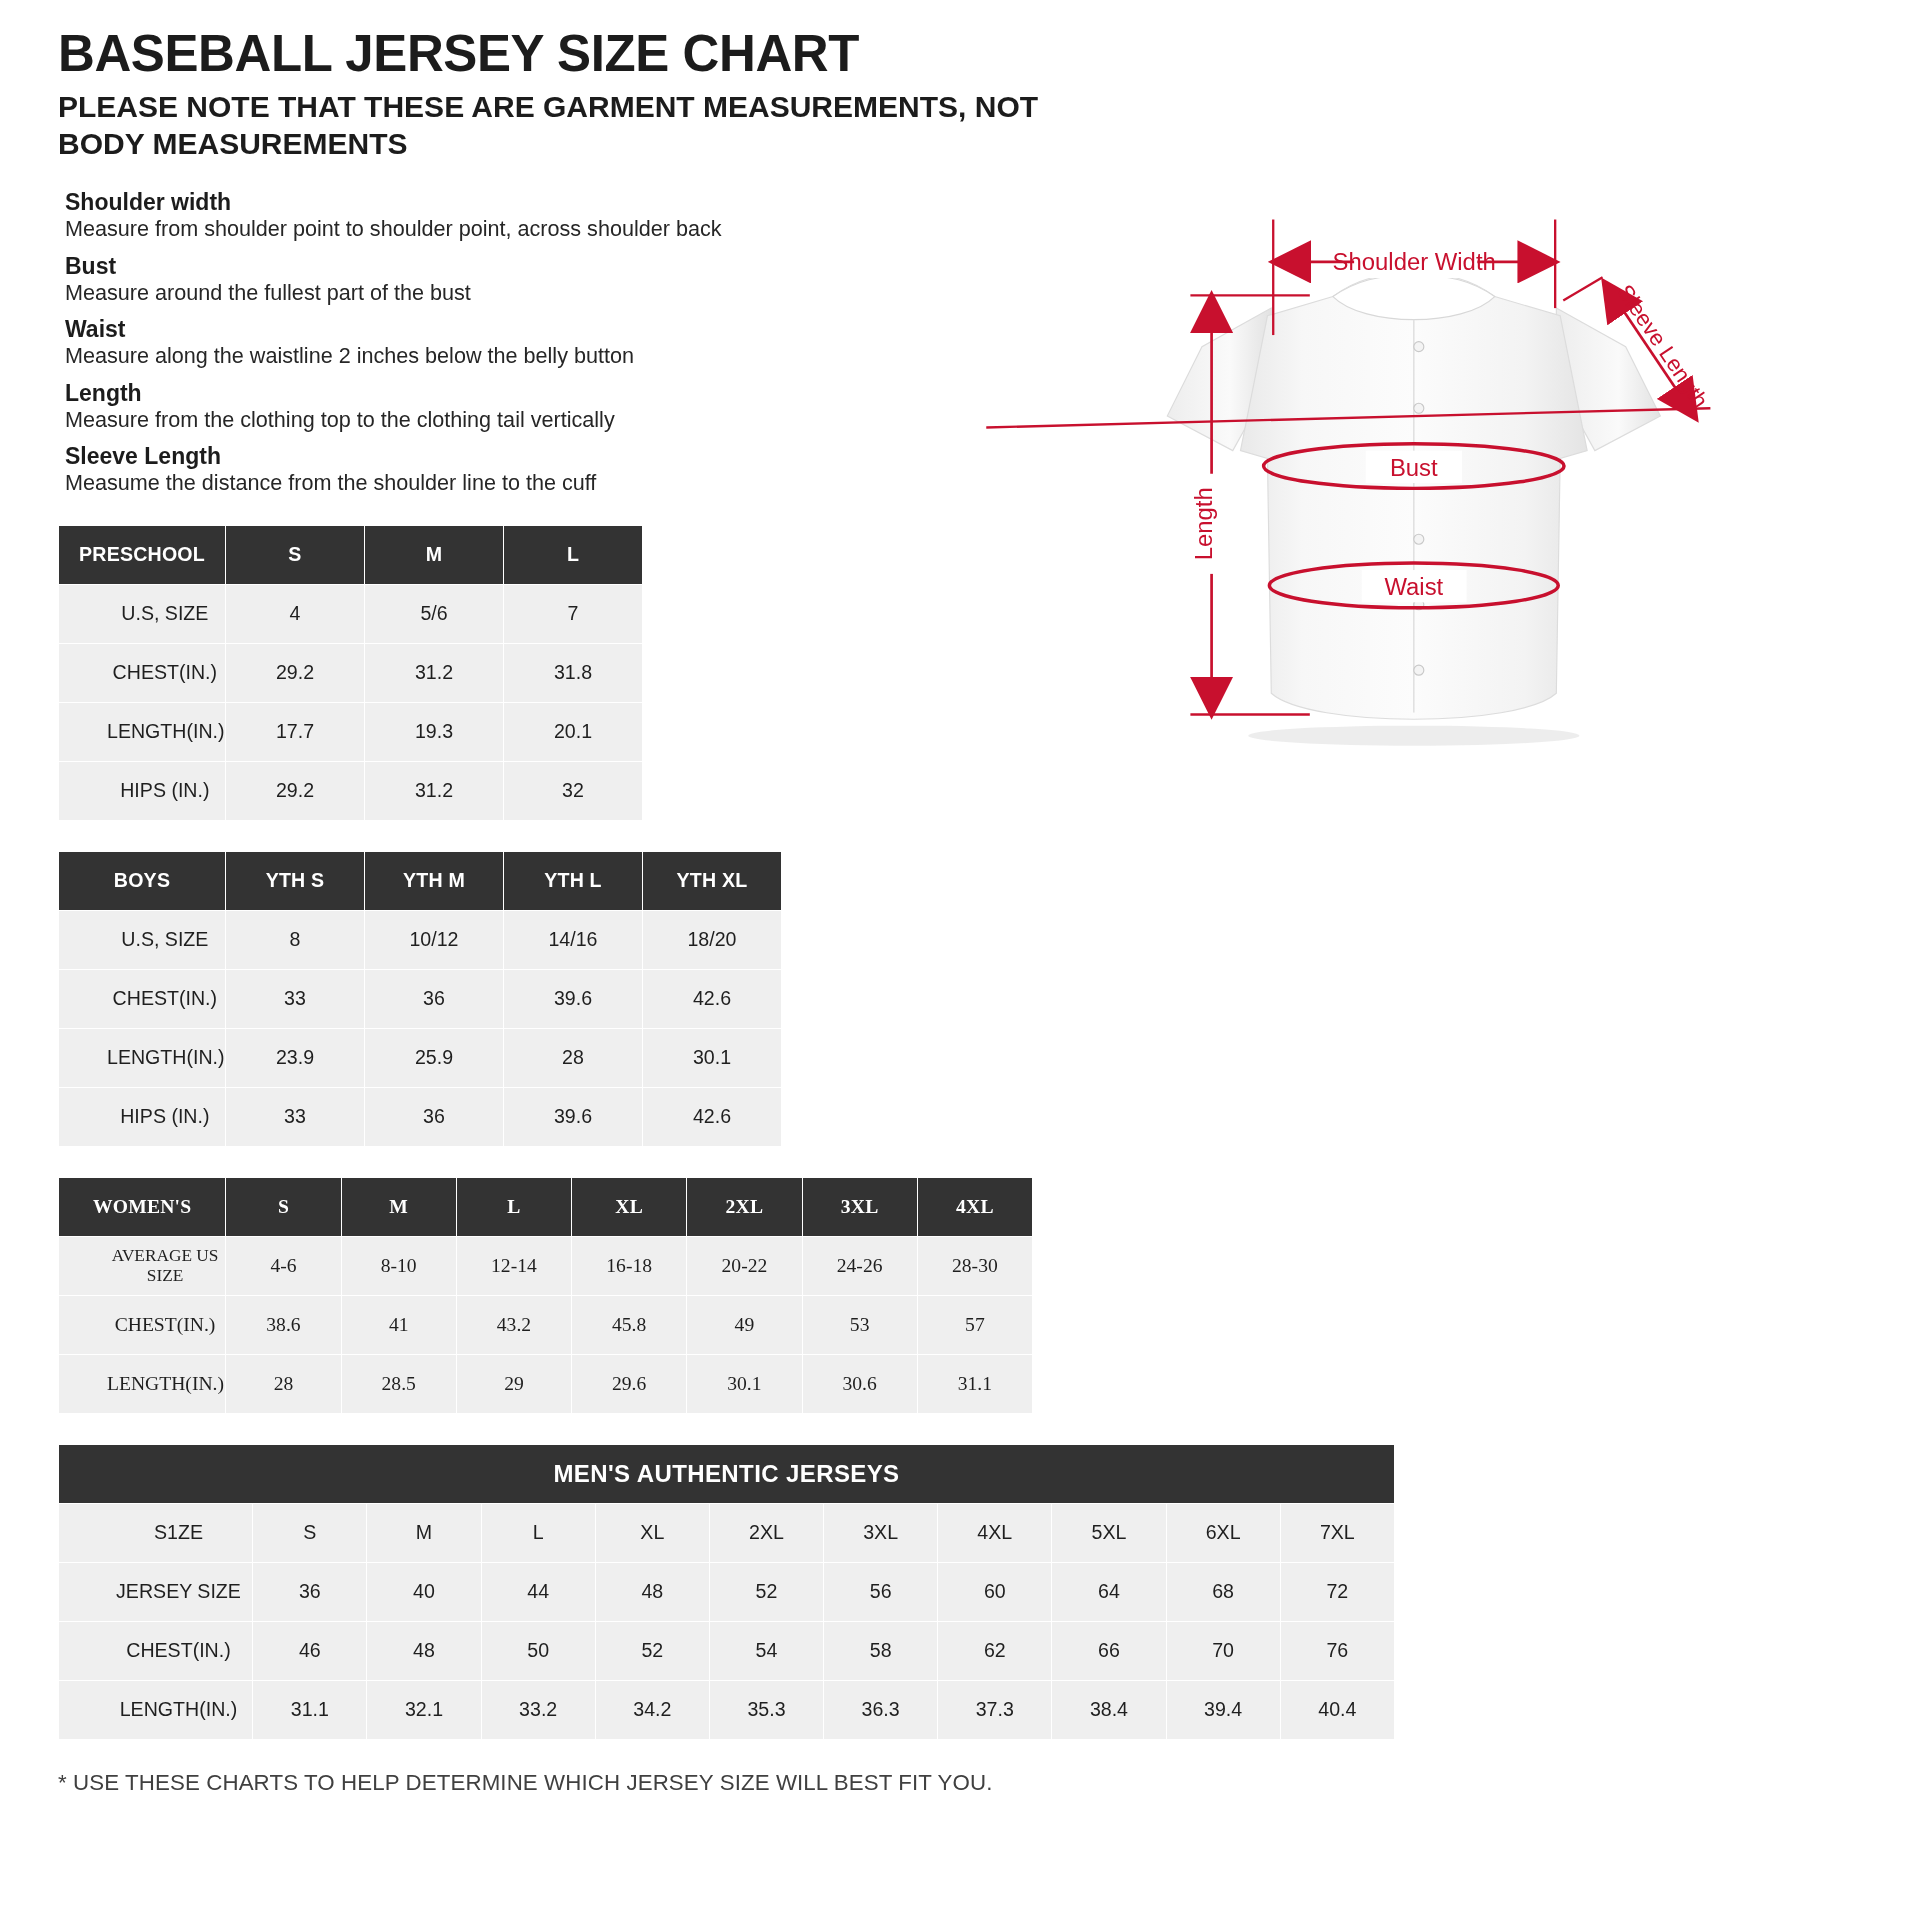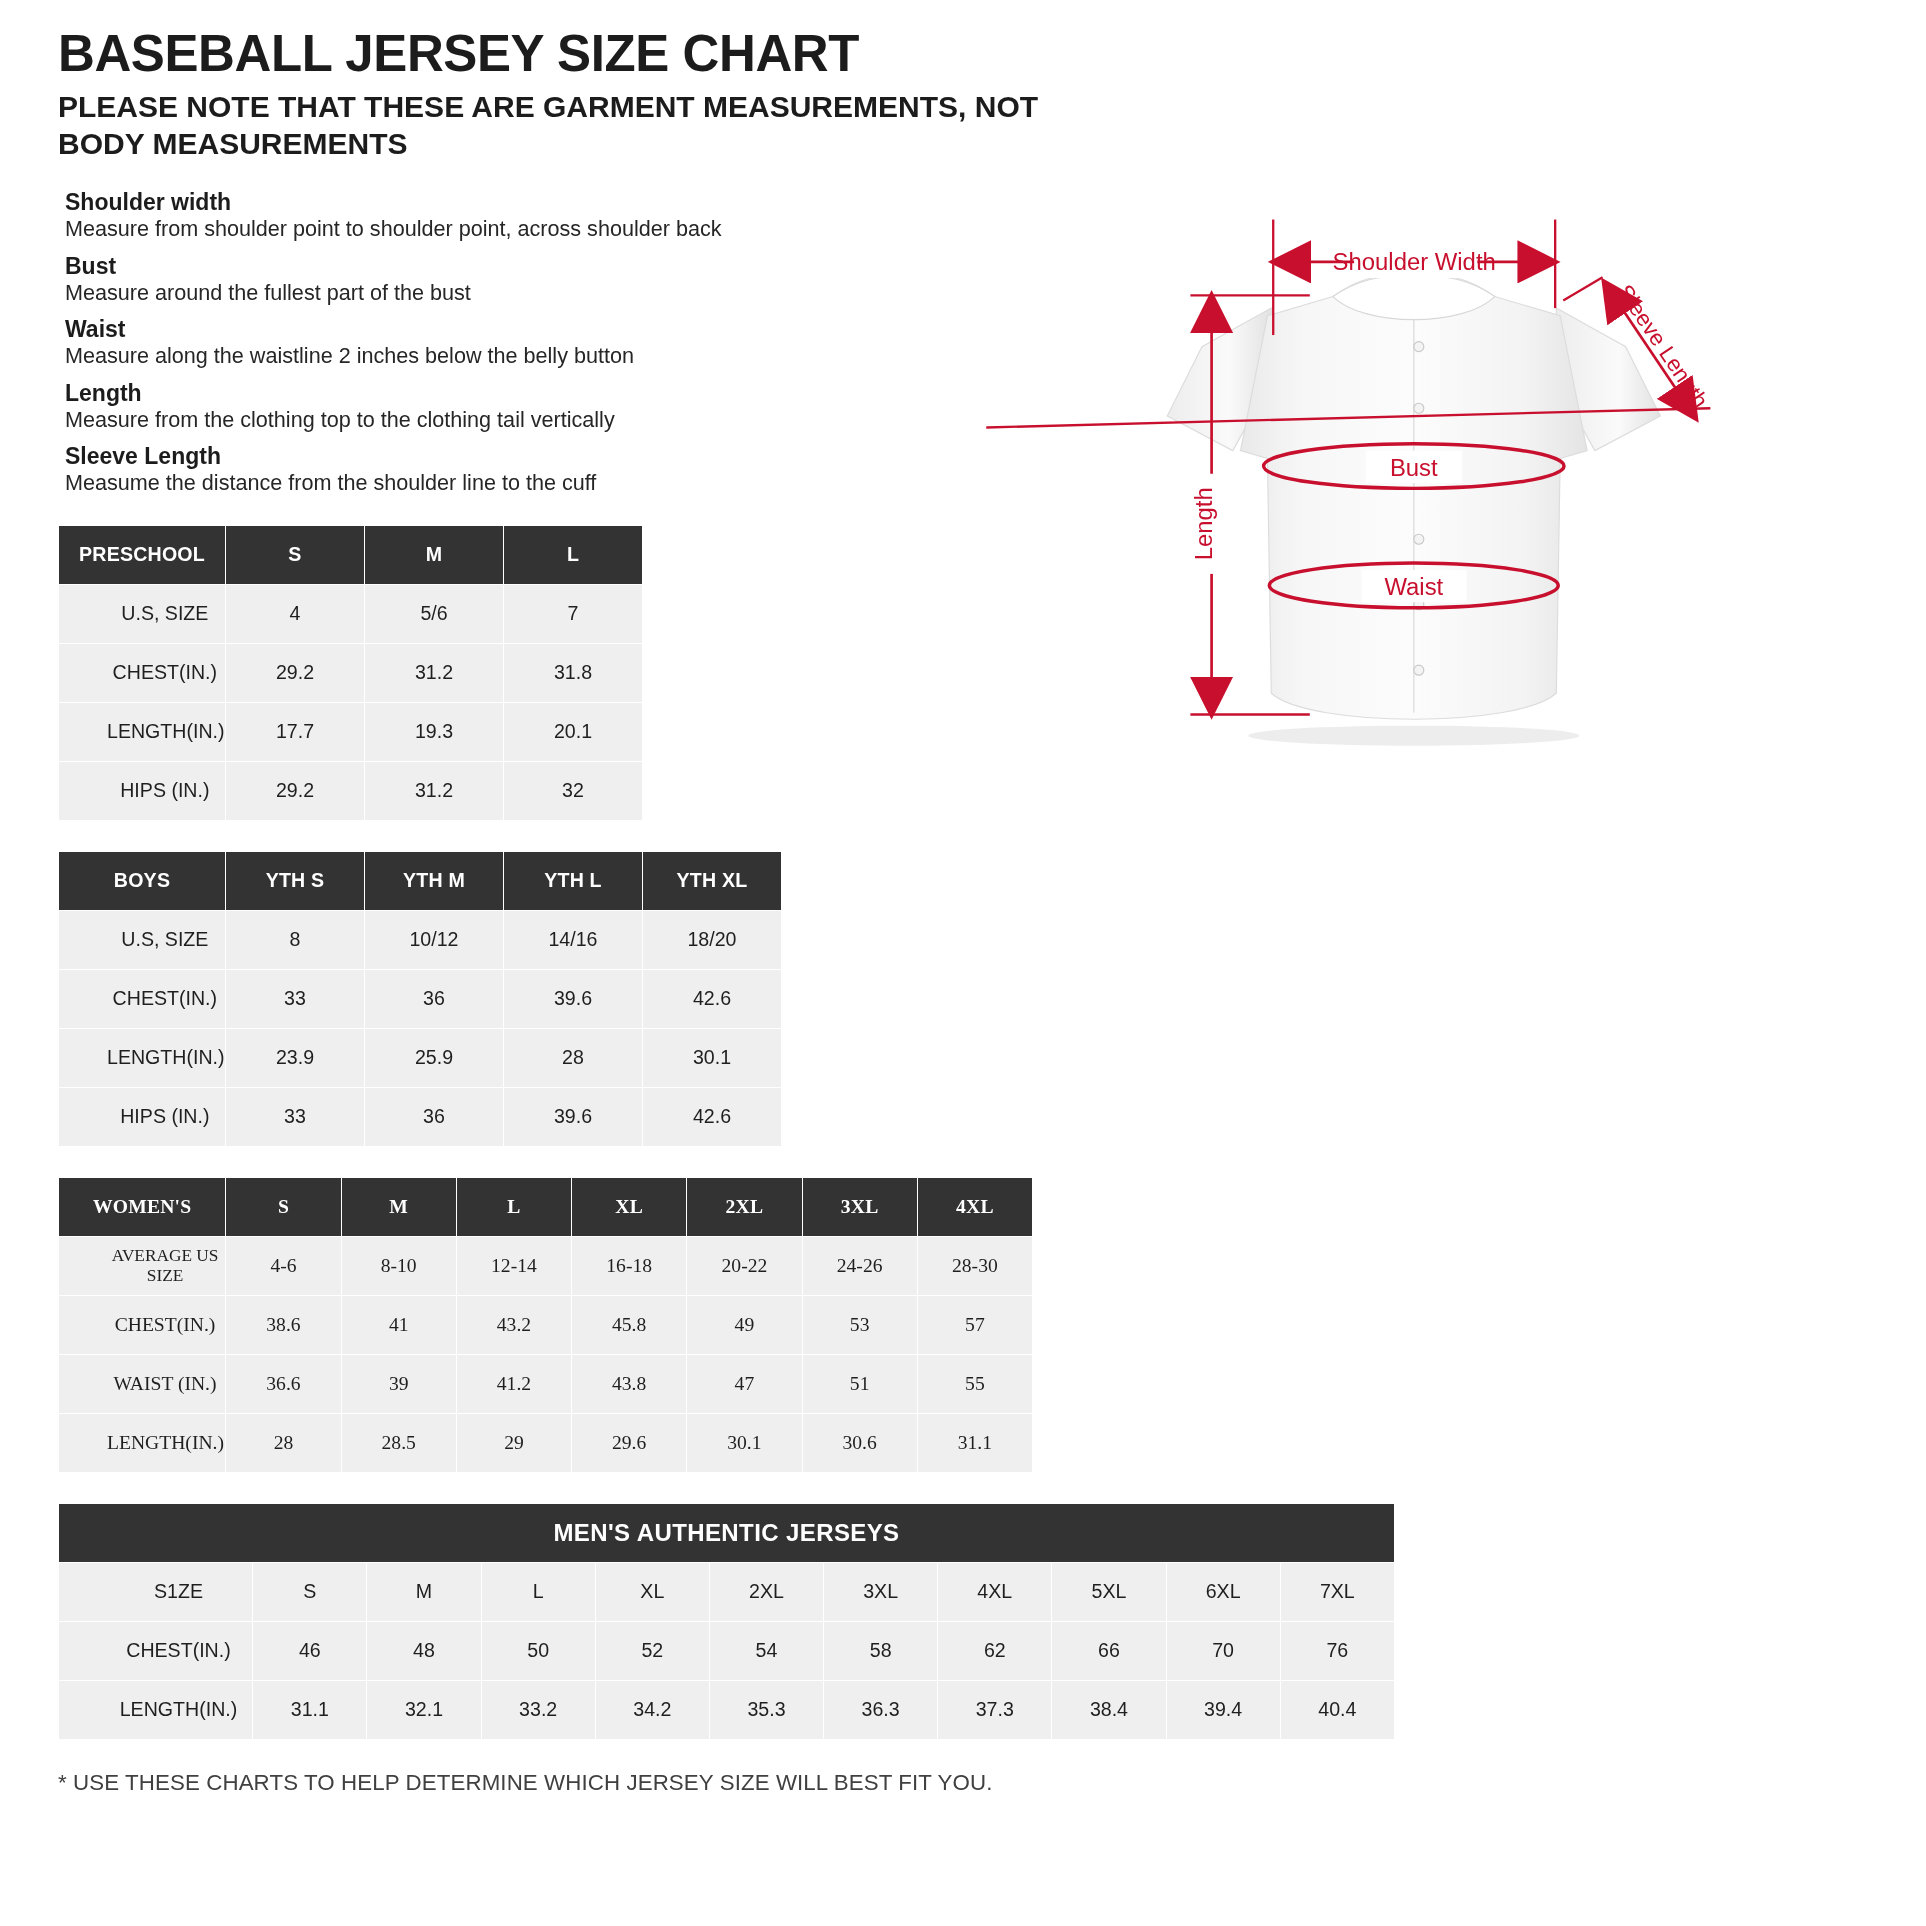--- a/index.html
+++ b/index.html
@@ -280,30 +280,20 @@
         <td class="rowlabel">CHEST(IN.)</td>
         <td>38.6</td>
         <td>41</td>
         <td>43.2</td>
         <td>45.8</td>
         <td>49</td>
         <td>53</td>
         <td>57</td>
       </tr>
       <tr>
-        <td class="rowlabel">WAIST (IN.)</td>
-        <td>36.6</td>
-        <td>39</td>
-        <td>41.2</td>
-        <td>43.8</td>
-        <td>47</td>
-        <td>51</td>
-        <td>55</td>
-      </tr>
-      <tr>
         <td class="rowlabel">LENGTH(IN.)</td>
         <td>28</td>
         <td>28.5</td>
         <td>29</td>
         <td>29.6</td>
         <td>30.1</td>
         <td>30.6</td>
         <td>31.1</td>
       </tr>
     </tbody>
@@ -332,20 +322,33 @@
         <td>S</td>
         <td>M</td>
         <td>L</td>
         <td>XL</td>
         <td>2XL</td>
         <td>3XL</td>
         <td>4XL</td>
         <td>5XL</td>
         <td>6XL</td>
         <td>7XL</td>
+      </tr>
+      <tr>
+        <td class="rowlabel">JERSEY SIZE</td>
+        <td>36</td>
+        <td>40</td>
+        <td>44</td>
+        <td>48</td>
+        <td>52</td>
+        <td>56</td>
+        <td>60</td>
+        <td>64</td>
+        <td>68</td>
+        <td>72</td>
       </tr>
       <tr>
         <td class="rowlabel">CHEST(IN.)</td>
         <td>46</td>
         <td>48</td>
         <td>50</td>
         <td>52</td>
         <td>54</td>
         <td>58</td>
         <td>62</td>

